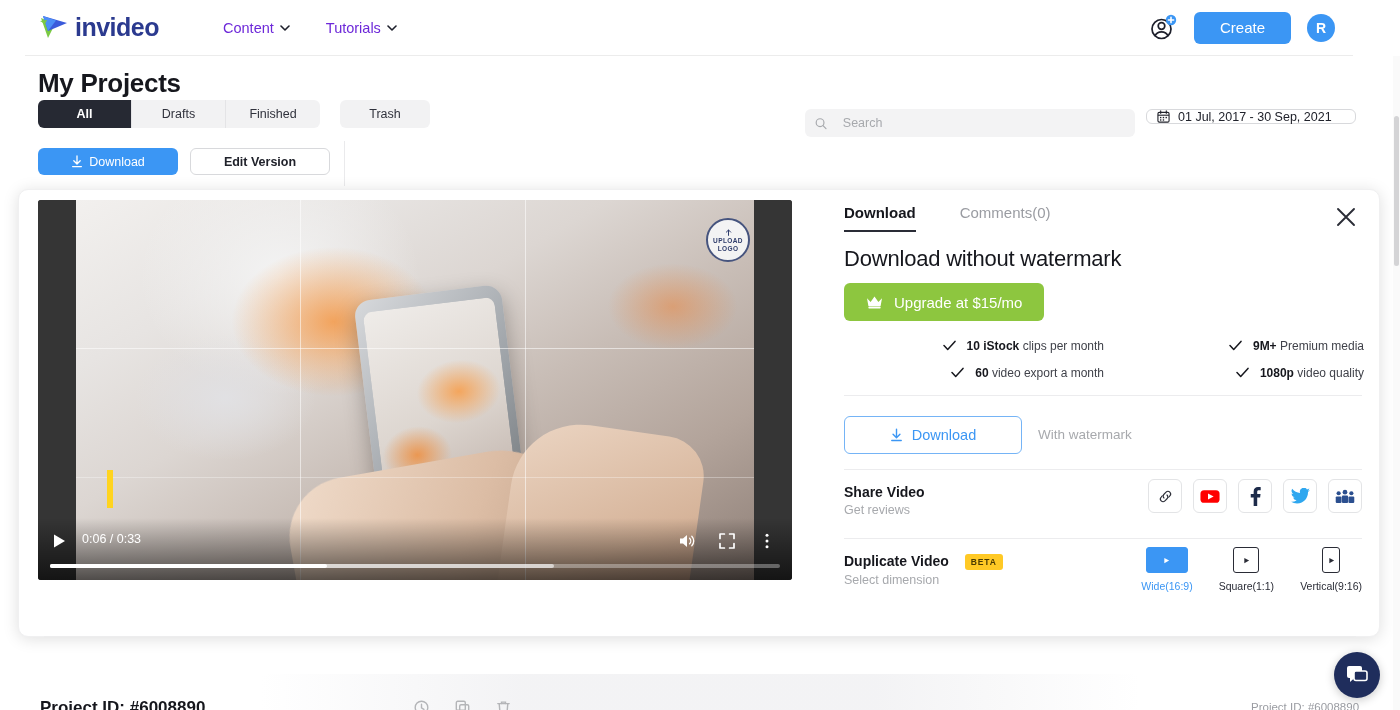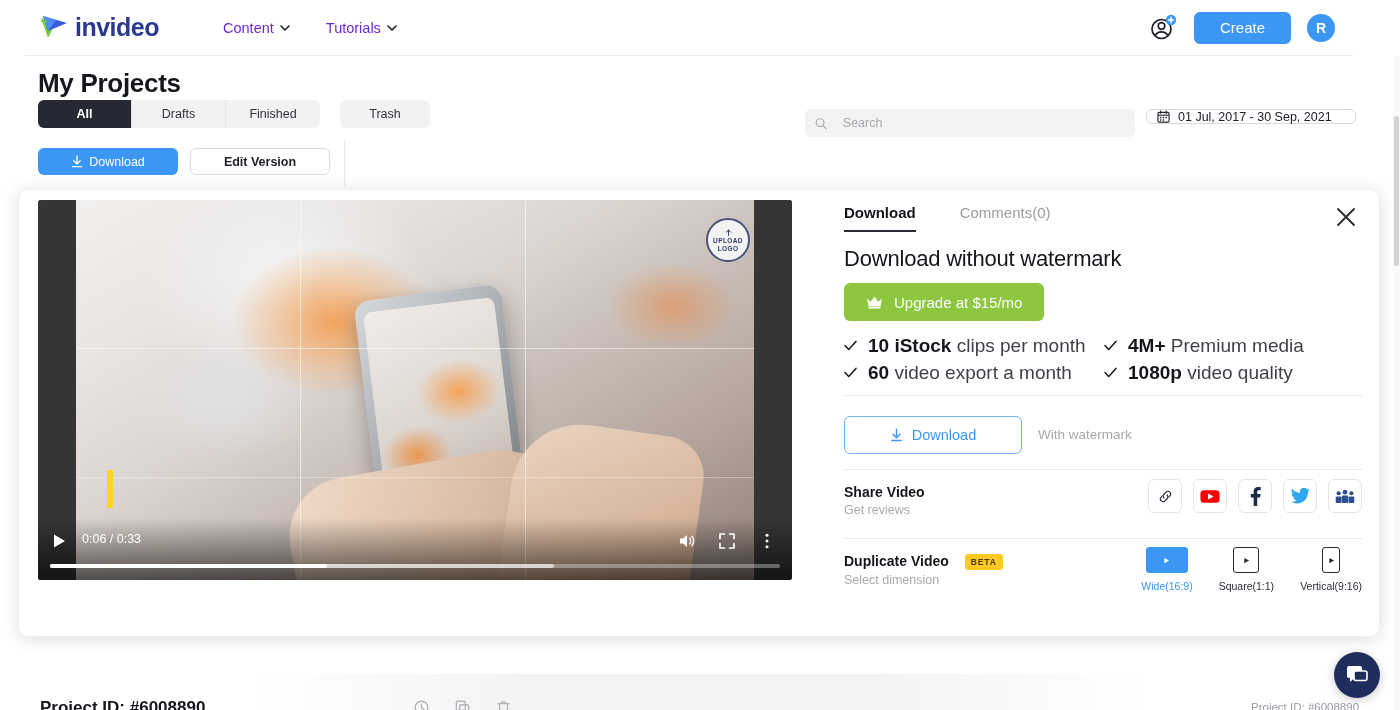--- a/index.html
+++ b/index.html
@@ -178,21 +178,21 @@
   .ptab { font-size: 15px; color: #9a9ca2; cursor: pointer; padding-bottom: 9px; }
   .ptab.active { color: #16171d; font-weight: 700; border-bottom: 2px solid #2a2c36; }
   .panel-h1 { position: absolute; left: 19px; top: 56px; font-size: 22px; color: #16171d; letter-spacing: -0.2px; }
   .btn-upgrade {
     position: absolute; left: 19px; top: 93px; height: 38px; padding: 0 22px;
     background: #8dc63f; color: #fff; border: none; border-radius: 6px;
     font-size: 15px; font-family: inherit; cursor: pointer;
     display: flex; align-items: center; gap: 11px;
   }
   .features { position: absolute; left: 19px; top: 142px; width: 520px; display: flex; flex-wrap: wrap; }
-  .feat { width: 50%; display: flex; align-items: center; gap: 11px; height: 27px; font-size: 19px; color: #40424a; }
+  .feat { width: 50%; display: flex; align-items: center; gap: 11px; height: 27px; font-size: 12px; color: #40424a; justify-content: flex-end; }
   .feat b { color: #16171d; font-weight: 700; }
   .check { width: 13px; height: 11px; flex: 0 0 auto; }
 
   .hr { position: absolute; left: 19px; width: 518px; height: 1px; background: #ececee; }
 
   .btn-dl-outline {
     position: absolute; left: 19px; top: 226px; width: 178px; height: 38px;
     border: 1px solid #75b4f6; border-radius: 6px; background: #fff;
     color: #3b96f4; font-size: 14.5px; font-family: inherit; cursor: pointer;
     display: flex; align-items: center; justify-content: center; gap: 9px;
@@ -423,21 +423,21 @@
         <div class="feat">
           <svg class="check" viewBox="0 0 13 11">
               <path d="M1 5.6 L4.7 9.4 L12 1.4" stroke="#16171d" stroke-width="1.5" fill="none" stroke-linecap="round" stroke-linejoin="round"></path>
             </svg>
           <span><b>10 iStock</b><span> clips per month</span></span>
         </div>
         <div class="feat">
           <svg class="check" viewBox="0 0 13 11">
               <path d="M1 5.6 L4.7 9.4 L12 1.4" stroke="#16171d" stroke-width="1.5" fill="none" stroke-linecap="round" stroke-linejoin="round"></path>
             </svg>
-          <span><b>4M+</b><span> Premium media</span></span>
+          <span><b>9M+</b><span> Premium media</span></span>
         </div>
         <div class="feat">
           <svg class="check" viewBox="0 0 13 11">
               <path d="M1 5.6 L4.7 9.4 L12 1.4" stroke="#16171d" stroke-width="1.5" fill="none" stroke-linecap="round" stroke-linejoin="round"></path>
             </svg>
           <span><b>60</b><span> video export a month</span></span>
         </div>
         <div class="feat">
           <svg class="check" viewBox="0 0 13 11">
               <path d="M1 5.6 L4.7 9.4 L12 1.4" stroke="#16171d" stroke-width="1.5" fill="none" stroke-linecap="round" stroke-linejoin="round"></path>

